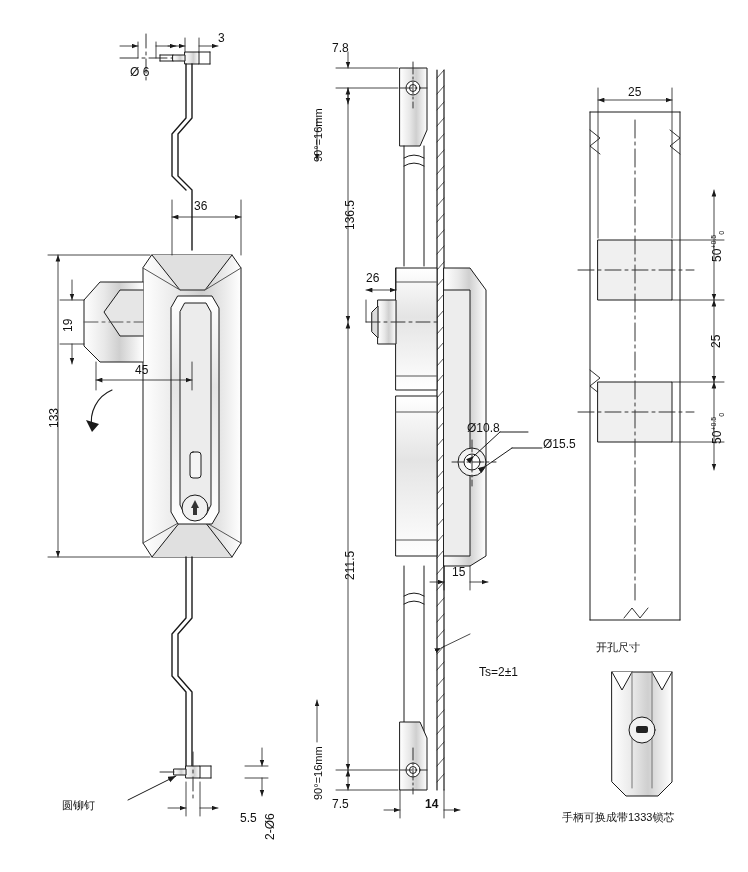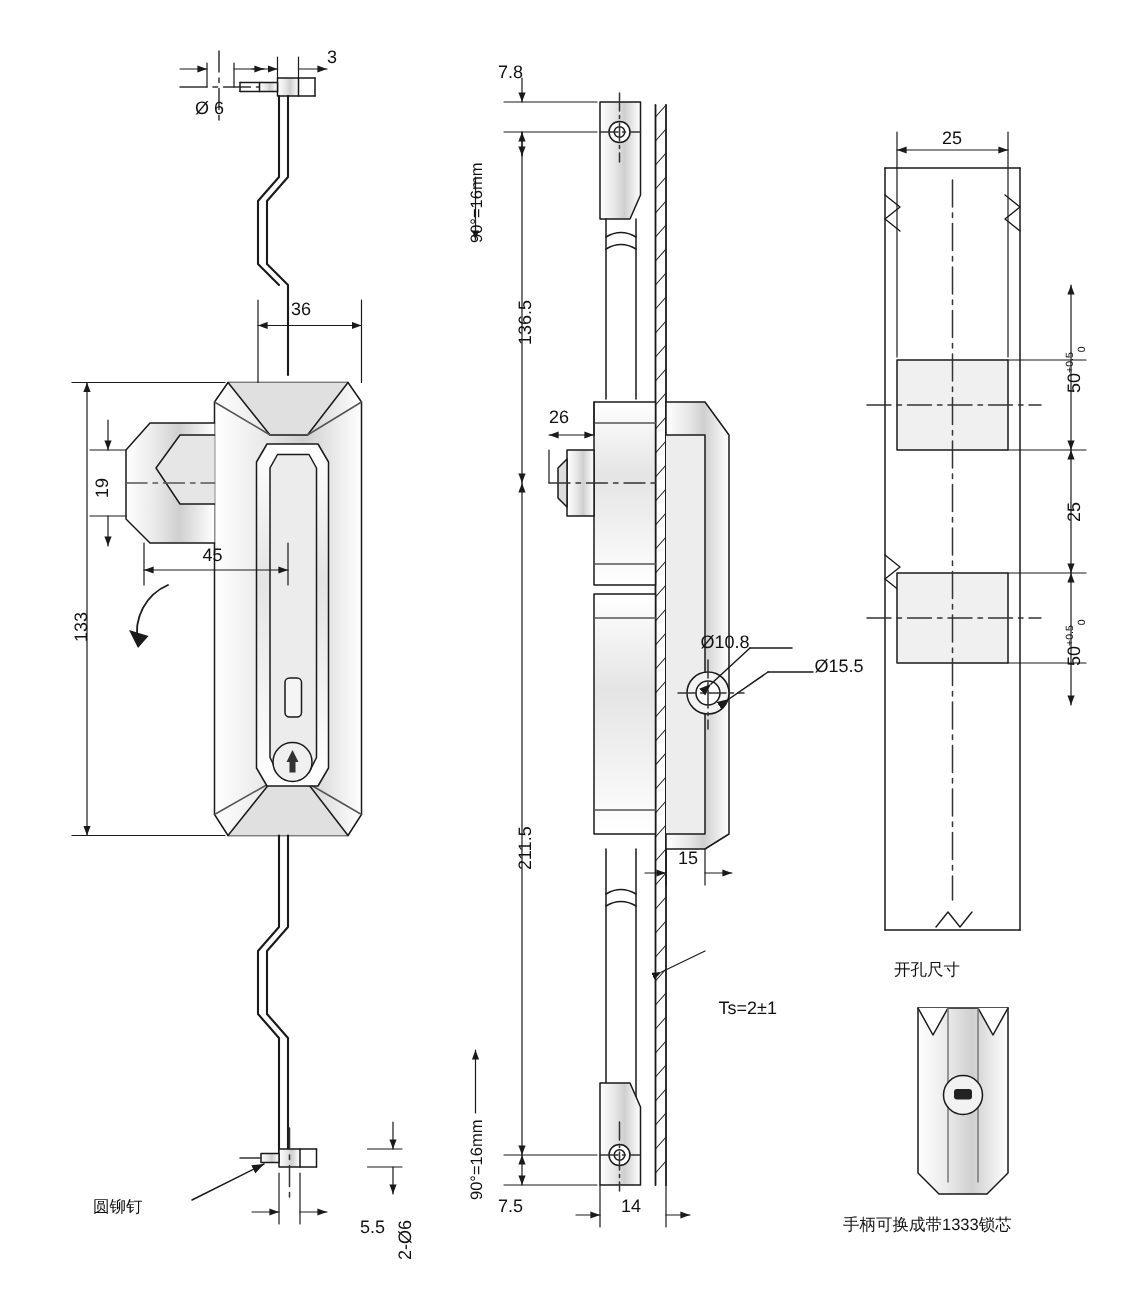--- a/index.html
+++ b/index.html
@@ -363,21 +363,21 @@
 <div class="lbl rot90 sm" style="left:313px; top:162px;">90°=16mm</div>
 <div class="lbl rot90" style="left:344px; top:230px;">136.5</div>
 <div class="lbl" style="left:366px; top:272px;text-align:center;">26</div>
 <div class="lbl" style="left:467px; top:422px;">Ø10.8</div>
 <div class="lbl" style="left:509px; top:438px;padding-left:34px;">Ø15.5</div>
 <div class="lbl rot90" style="left:344px; top:580px;">211.5</div>
 <div class="lbl" style="left:452px; top:566px;">15</div>
 <div class="lbl" style="left:464px; top:666px;margin-left:15px;">Ts=2±1</div>
 <div class="lbl rot90 sm" style="left:313px; top:800px;">90°=16mm</div>
 <div class="lbl" style="left:332px; top:798px;">7.5</div>
-<div class="lbl" style="left:414px; top:798px;">14</div>
+<div class="lbl" style="left:425px; top:798px;font-weight:bold;">14</div>
 
 <div class="lbl" style="left:628px; top:86px;">25</div>
 <div class="lbl rot90" style="left:710px; top:262px;">
   <span>50</span><span class="sup">+0.5</span><span class="sub">0</span>
 </div>
 <div class="lbl rot90" style="left:710px; top:348px;">25</div>
 <div class="lbl rot90" style="left:710px; top:444px;">
   <span>50</span><span class="sup">+0.5</span><span class="sub">0</span>
 </div>
 <div class="lbl cn" style="left:596px; top:642px;">开孔尺寸</div>

